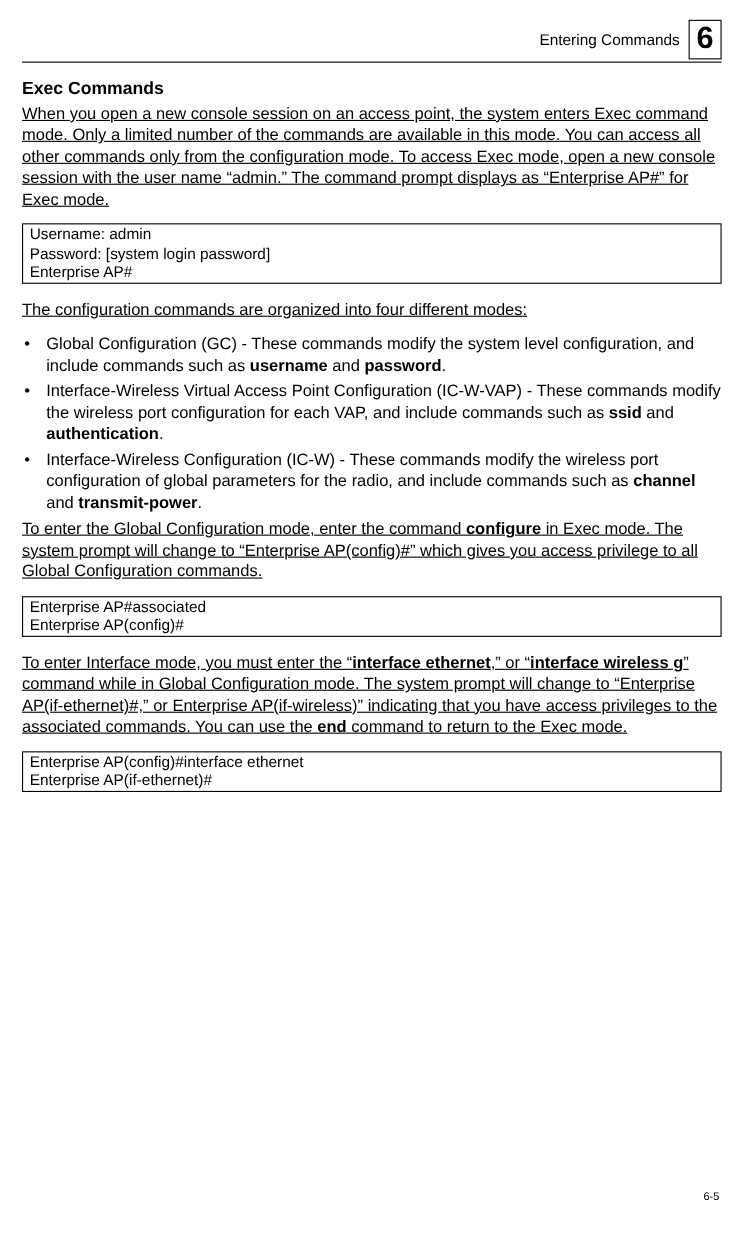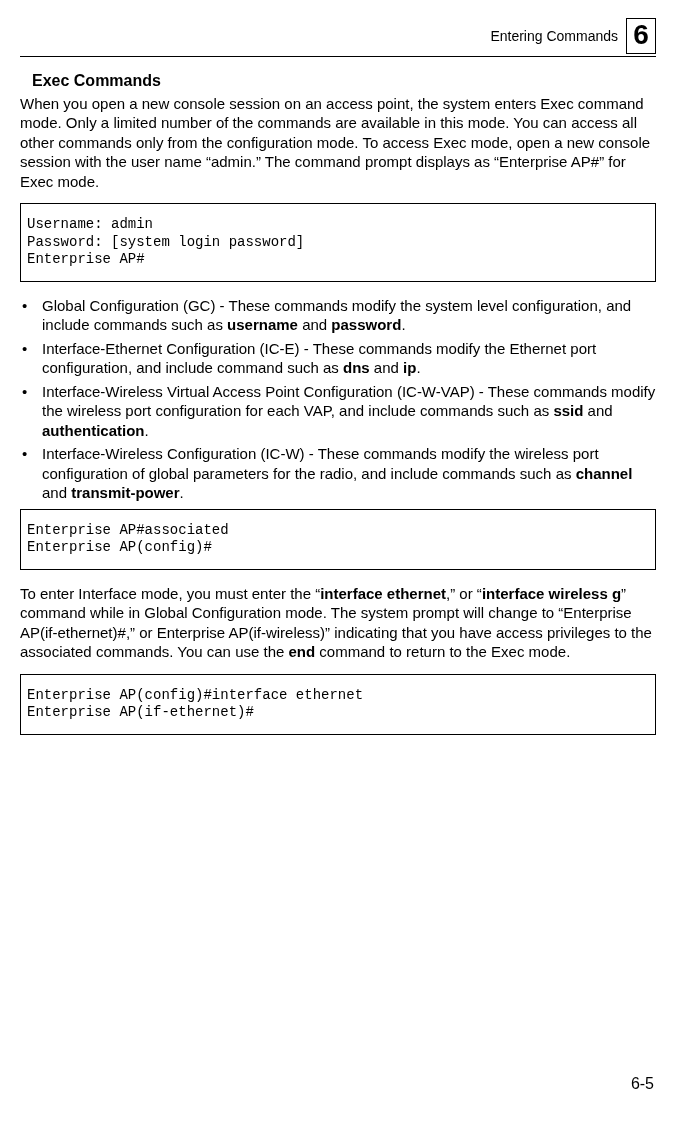--- a/index.html
+++ b/index.html
@@ -43,30 +43,31 @@
     box-sizing: border-box;
   }
   .rule {
     border: none;
     border-top: 1px solid #000;
     margin: 2px 0 14px 0;
   }
   h2.section {
     font-size: 16px;
     font-weight: bold;
-    margin: 0 0 2px 12px;
+    margin: 0 0 2px 0;
   }
   p {
     margin: 0 0 12px 0;
+    text-decoration: underline;
   }
   .codebox {
     border: 1px solid #000;
-    font-family: Liberation Mono, monospace;
+    font-family: Liberation Sans, sans-serif;
     font-size: 14px;
-    padding: 12px 6px;
+    padding: 0 6px;
     white-space: pre;
     line-height: 1.25;
     margin: 6px 0 14px 0;
   }
   ul.bullets {
     list-style: none;
     margin: 0 0 4px 0;
     padding: 0;
   }
   ul.bullets > li {
@@ -81,21 +82,21 @@
     padding-left: 2px;
   }
   ul.bullets > li > span {
     flex: 1 1 auto;
   }
   b { font-weight: bold; }
   .page-number {
     position: absolute;
     bottom: 28px;
     right: 32px;
-    font-size: 16px;
+    font-size: 10px;
   }
 </style>
 </head>
 <body>
 
 <div class="page">
 
   <div class="header">
     <span>Entering Commands</span>
     <div class="chapter-box">
@@ -104,44 +105,43 @@
   </div>
   <hr class="rule">
 
   <h2 class="section">Exec Commands</h2>
   <p>When you open a new console session on an access point, the system enters Exec command mode. Only a limited number of the commands are available in this mode. You can access all other commands only from the configuration mode. To access Exec mode, open a new console session with the user name “admin.” The command prompt displays as “Enterprise AP#” for Exec mode.</p>
 
   <div class="codebox">Username: admin
 Password: [system login password]
 Enterprise AP#</div>
 
+  <p>The configuration commands are organized into four different modes:</p>
 
   <ul class="bullets">
     <li>
         <span>
       <span>Global Configuration (GC) - These commands modify the system level configuration, and include commands such as </span><b>username</b><span> and </span><b>password</b><span>.</span>
-    </span>
-      </li>
-    <li>
-        <span>
-      <span>Interface-Ethernet Configuration (IC-E) - These commands modify the Ethernet port configuration, and include command such as </span><b>dns</b><span> and </span><b>ip</b><span>.</span>
     </span>
       </li>
     <li>
         <span>
       <span>Interface-Wireless Virtual Access Point Configuration (IC-W-VAP) - These commands modify the wireless port configuration for each VAP, and include commands such as </span><b>ssid</b><span> and </span><b>authentication</b><span>.</span>
     </span>
       </li>
     <li>
         <span>
       <span>Interface-Wireless Configuration (IC-W) - These commands modify the wireless port configuration of global parameters for the radio, and include commands such as </span><b>channel</b><span> and </span><b>transmit-power</b><span>.</span>
     </span>
       </li>
   </ul>
 
+  <p>
+    <span>To enter the Global Configuration mode, enter the command </span><b>configure</b><span> in Exec mode. The system prompt will change to “Enterprise AP(config)#” which gives you access privilege to all Global Configuration commands.</span>
+  </p>
 
   <div class="codebox">Enterprise AP#associated
 Enterprise AP(config)#</div>
 
   <p>
     <span>To enter Interface mode, you must enter the “</span><b>interface ethernet</b><span>,” or “</span><b>interface wireless g</b><span>” command while in Global Configuration mode. The system prompt will change to “Enterprise AP(if-ethernet)#,” or Enterprise AP(if-wireless)” indicating that you have access privileges to the associated commands. You can use the </span><b>end</b><span> command to return to the Exec mode.</span>
   </p>
 
   <div class="codebox">Enterprise AP(config)#interface ethernet
 Enterprise AP(if-ethernet)#</div>

